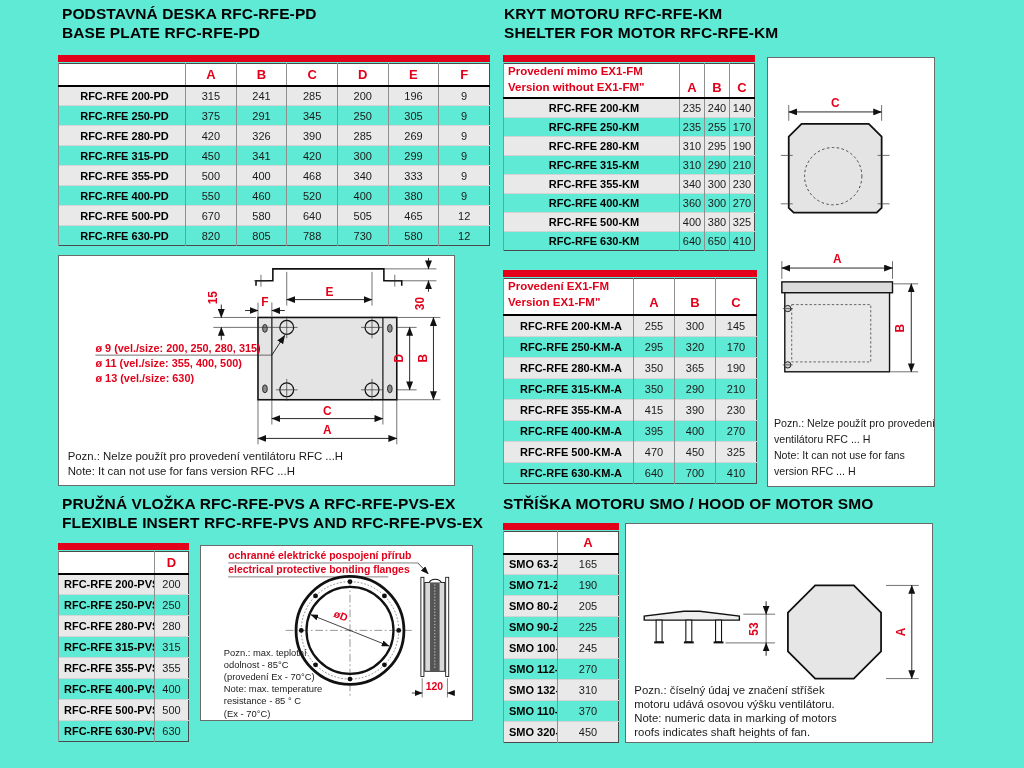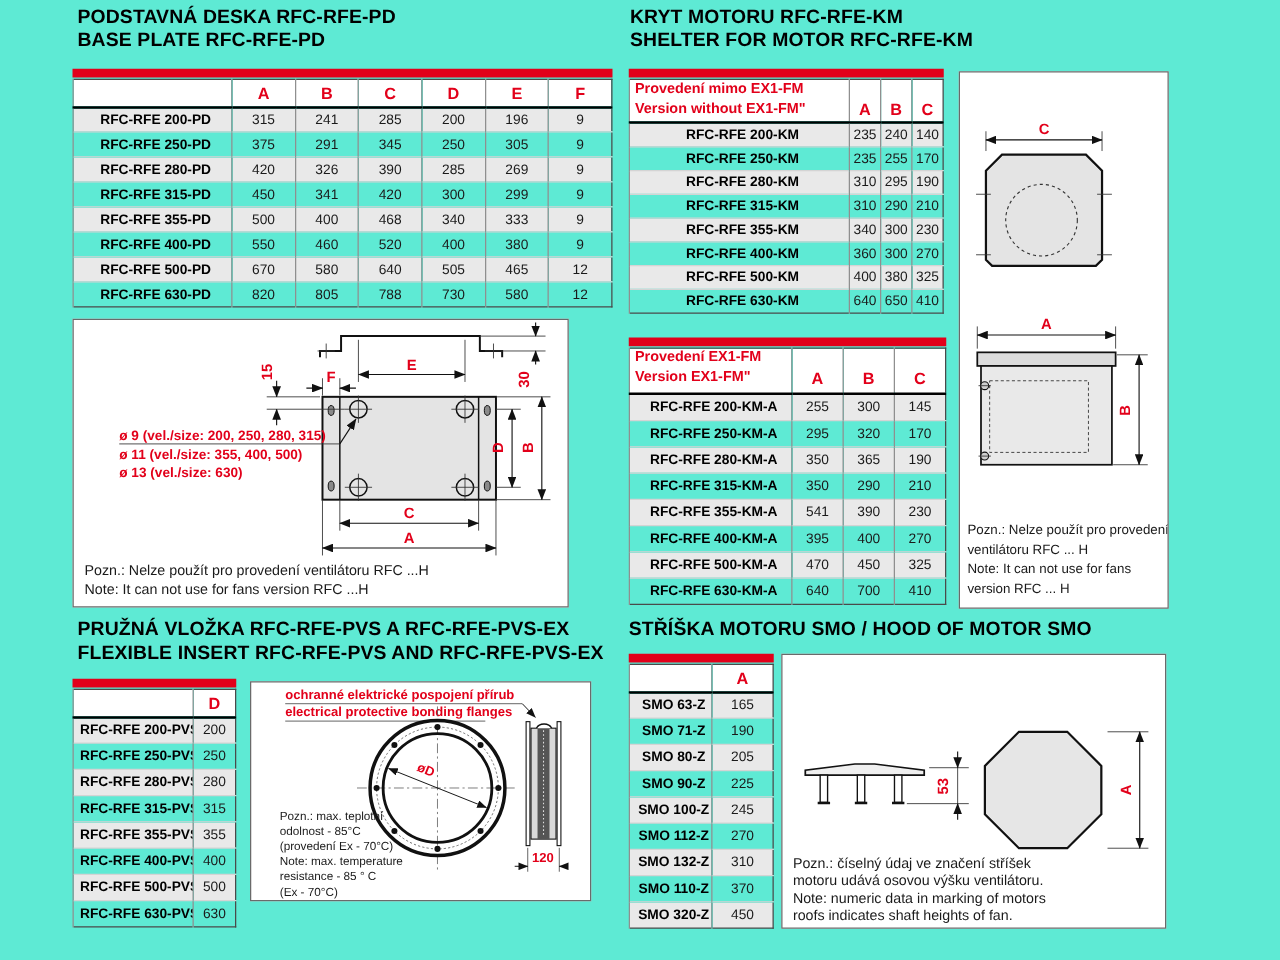--- a/index.html
+++ b/index.html
@@ -15,21 +15,21 @@
   th,td{border-left:1px solid #8f8f8f;overflow:hidden;}
   tbody th{text-align:center;font-weight:bold;font-size:11px;padding-left:5px;white-space:nowrap;color:#000;}
   tbody td{text-align:center;font-size:11px;color:#1a1a1a;}
   tbody tr:nth-child(odd){background:#e9e9e9;}
   tbody tr+tr th,tbody tr+tr td{border-top:1px solid #d4d4d4;}
   thead th div{color:var(--red);font-size:11.5px;line-height:14.5px;text-align:left;padding-left:4px;font-weight:bold;white-space:nowrap;}
   .t1 thead tr{height:22px}.t1 tbody tr{height:20px}.t1 th:first-child{width:127px}
   .t2 thead tr{height:33px}.t2 tbody tr{height:19px}.t2 th:first-child{width:176px}.t2 thead th{vertical-align:bottom;padding-bottom:2px;}
   .t3 thead tr{height:33px}.t3 tbody tr{height:21px}.t3 th:first-child{width:130px}.t3 thead th{vertical-align:bottom;padding-bottom:4px;}
   .t4 thead tr{height:22px}.t4 tbody tr{height:21px}.t4 th:first-child{width:96px}
-  .t5 thead tr{height:22px}.t5 tbody tr{height:21px}.t5 th:first-child{width:66px}
+  .t5 thead tr{height:22px}.t5 tbody tr{height:21px}.t5 th:first-child{width:54px}
   .t2 thead th div,.t3 thead th div{padding-bottom:1px;}
   .dbox{position:absolute;border:1px solid #6a6a6a;background:#fff;}
   .dbox svg{display:block;width:100%;height:100%;}
   .dim{fill:var(--red);font-weight:bold;font-size:12px;text-anchor:middle;}
   .note{fill:#1a1a1a;font-size:11.5px;}
   .noteS{fill:#1a1a1a;font-size:10.8px;}
   .rednote{fill:var(--red);font-weight:bold;font-size:11px;}
   .redbig{fill:var(--red);font-weight:bold;font-size:12px;}
   .ext{stroke:#333;stroke-width:.7;}
   .dimln{stroke:#111;stroke-width:.9;}
@@ -342,21 +342,21 @@
             <td>190</td>
           </tr>
           <tr>
             <th>RFC-RFE 315-KM-A</th>
             <td>350</td>
             <td>290</td>
             <td>210</td>
           </tr>
           <tr>
             <th>RFC-RFE 355-KM-A</th>
-            <td>541</td>
+            <td>415</td>
             <td>390</td>
             <td>230</td>
           </tr>
           <tr>
             <th>RFC-RFE 400-KM-A</th>
             <td>395</td>
             <td>400</td>
             <td>270</td>
           </tr>
           <tr>

